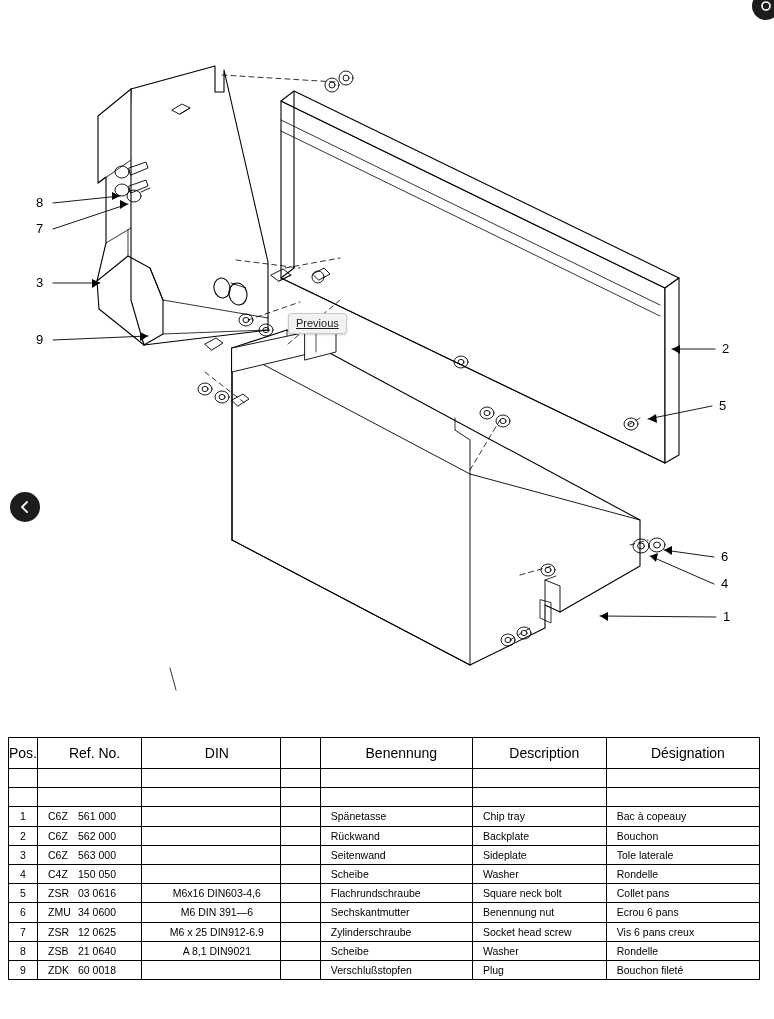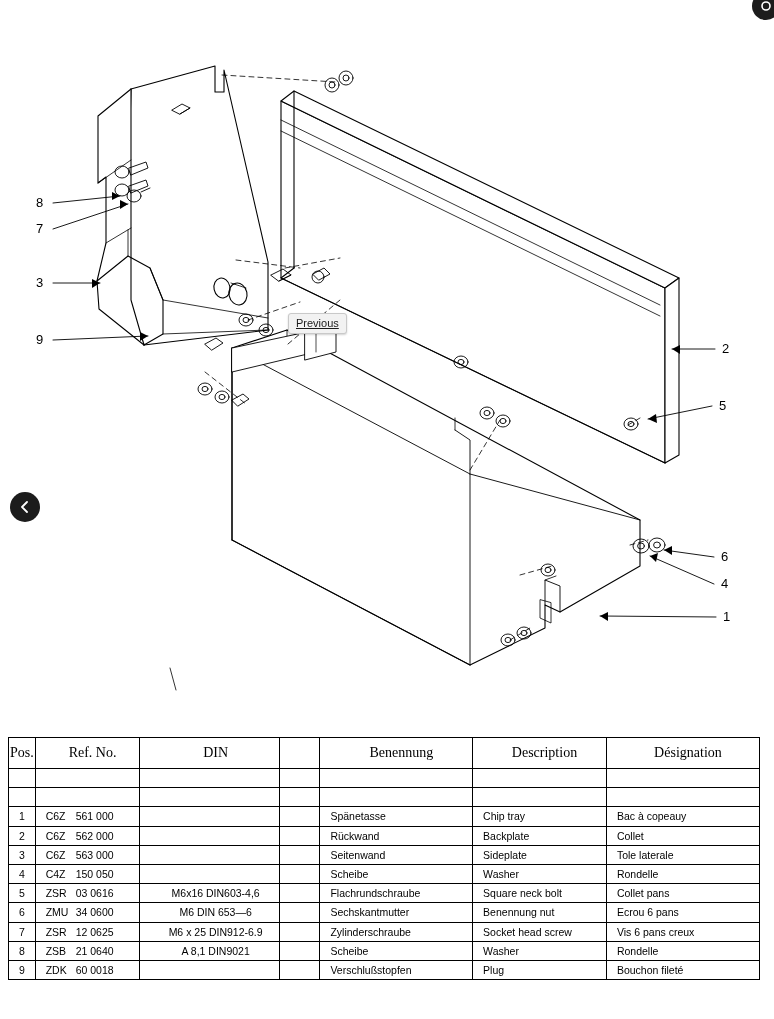--- a/index.html
+++ b/index.html
@@ -83,21 +83,20 @@
   #parts-table td, #parts-table th {
     border: 1px solid #000;
     padding: 0;
     vertical-align: middle;
   }
   #parts-table thead th {
     height: 30px;
     font-weight: normal;
     font-size: 14px;
     text-align: center;
-    font-family: Liberation Serif, serif;
   }
   #parts-table tbody td {
     height: 18.2px;
     font-size: 10.5px;
   }
   .c-pos    { width: 26px;  text-align: center; }
   .c-ref    { width: 104px; padding-left: 10px !important; }
   .c-din    { width: 140px; padding-left: 12px !important; text-align: center; }
   .c-gap    { width: 46px; }
   .c-ben    { width: 150px; padding-left: 10px !important; }
@@ -350,21 +349,21 @@
       </tr>
       <tr class="no-hline">
         <td class="c-pos no-hline">2</td>
         <td class="c-ref no-hline">
           <span class="ref-code">C6Z</span><span class="ref-num">562 000</span>
         </td>
         <td class="c-din no-hline"></td>
         <td class="c-gap no-hline"></td>
         <td class="c-ben no-hline">Rückwand</td>
         <td class="c-desc no-hline">Backplate</td>
-        <td class="c-design no-hline">Collet</td>
+        <td class="c-design no-hline">Bouchon</td>
       </tr>
       <tr class="no-hline">
         <td class="c-pos no-hline">3</td>
         <td class="c-ref no-hline">
           <span class="ref-code">C6Z</span><span class="ref-num">563 000</span>
         </td>
         <td class="c-din no-hline"></td>
         <td class="c-gap no-hline"></td>
         <td class="c-ben no-hline">Seitenwand</td>
         <td class="c-desc no-hline">Sideplate</td>
@@ -390,21 +389,21 @@
         <td class="c-gap no-hline"></td>
         <td class="c-ben no-hline">Flachrundschraube</td>
         <td class="c-desc no-hline">Square neck bolt</td>
         <td class="c-design no-hline">Collet pans</td>
       </tr>
       <tr class="no-hline">
         <td class="c-pos no-hline">6</td>
         <td class="c-ref no-hline">
           <span class="ref-code">ZMU</span><span class="ref-num">34 0600</span>
         </td>
-        <td class="c-din no-hline">M6 DIN 653—6</td>
+        <td class="c-din no-hline">M6 DIN 391—6</td>
         <td class="c-gap no-hline"></td>
         <td class="c-ben no-hline">Sechskantmutter</td>
         <td class="c-desc no-hline">Benennung nut</td>
         <td class="c-design no-hline">Ecrou 6 pans</td>
       </tr>
       <tr class="no-hline">
         <td class="c-pos no-hline">7</td>
         <td class="c-ref no-hline">
           <span class="ref-code">ZSR</span><span class="ref-num">12 0625</span>
         </td>

